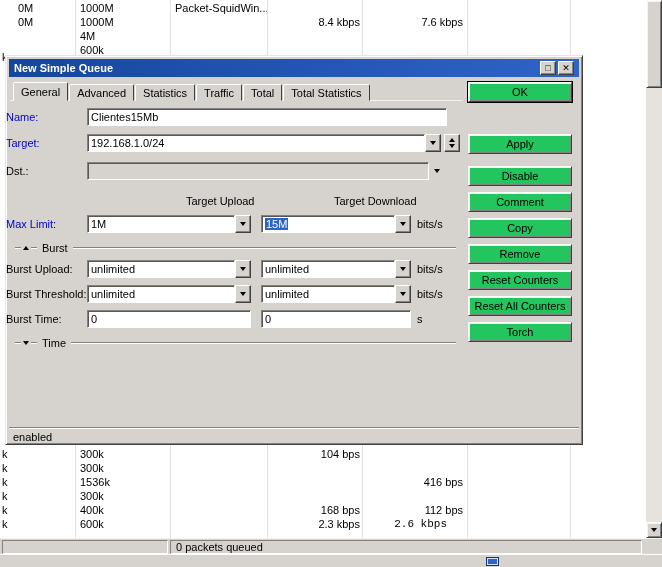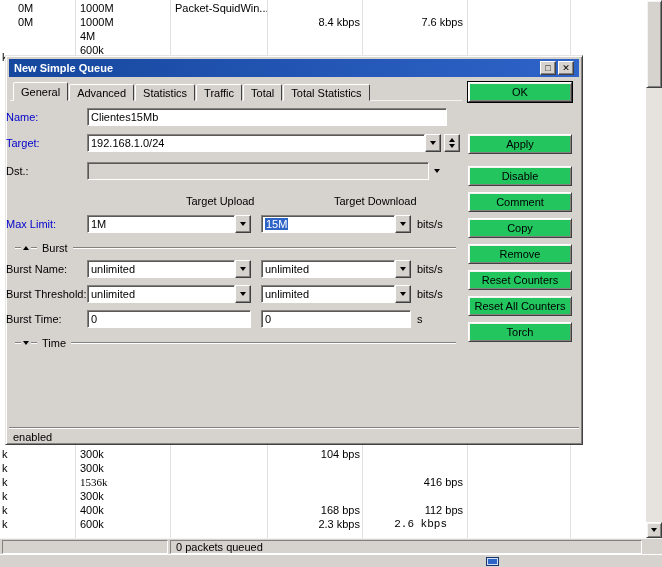--- a/index.html
+++ b/index.html
@@ -117,21 +117,21 @@
         <span class="bg-cell" style="left: 2px; width: 14px;">k</span>
         <span class="bg-cell" style="left: 80px; width: 88px;">300k</span>
         <span class="bg-cell" style="left: 250px; width: 110px; text-align: right;">104 bps</span>
       </div>
       <div class="bg-row" style="top: 461px;">
         <span class="bg-cell" style="left: 2px; width: 14px;">k</span>
         <span class="bg-cell" style="left: 80px; width: 88px;">300k</span>
       </div>
       <div class="bg-row" style="top: 475px;">
         <span class="bg-cell" style="left: 2px; width: 14px;">k</span>
-        <span class="bg-cell" style="left: 80px; width: 88px; font-family: Liberation Serif, serif;">1536k</span>
+        <span class="bg-cell" style="left: 80px; width: 88px;">1536k</span>
         <span class="bg-cell" style="left: 352px; width: 111px; text-align: right;">416 bps</span>
       </div>
       <div class="bg-row" style="top: 489px;">
         <span class="bg-cell" style="left: 2px; width: 14px;">k</span>
         <span class="bg-cell" style="left: 80px; width: 88px;">300k</span>
       </div>
       <div class="bg-row" style="top: 503px;">
         <span class="bg-cell" style="left: 2px; width: 14px;">k</span>
         <span class="bg-cell" style="left: 80px; width: 88px;">400k</span>
         <span class="bg-cell" style="left: 250px; width: 110px; text-align: right;">168 bps</span>
@@ -222,21 +222,21 @@
   <div class="unit" style="left:411px;top:162px">bits/s</div>
 
   <div class="sect" style="top:186px">
     <span class="seg"></span>
     <span class="tri-up"></span>
     <span class="seg"></span>
     <span class="sect-label">Burst</span>
     <span class="seg long"></span>
   </div>
 
-  <div class="flabel" style="top:207px">Burst Name:</div>
+  <div class="flabel" style="top:207px">Burst Upload:</div>
   <div class="tfield" style="left:81px;top:204px;width:148px">unlimited</div>
   <div class="dd" style="left:229px;top:204px">
     <span class="tri-down"></span>
   </div>
   <div class="tfield" style="left:255px;top:204px;width:134px">unlimited</div>
   <div class="dd" style="left:389px;top:204px">
     <span class="tri-down"></span>
   </div>
   <div class="unit" style="left:411px;top:207px">bits/s</div>
 

